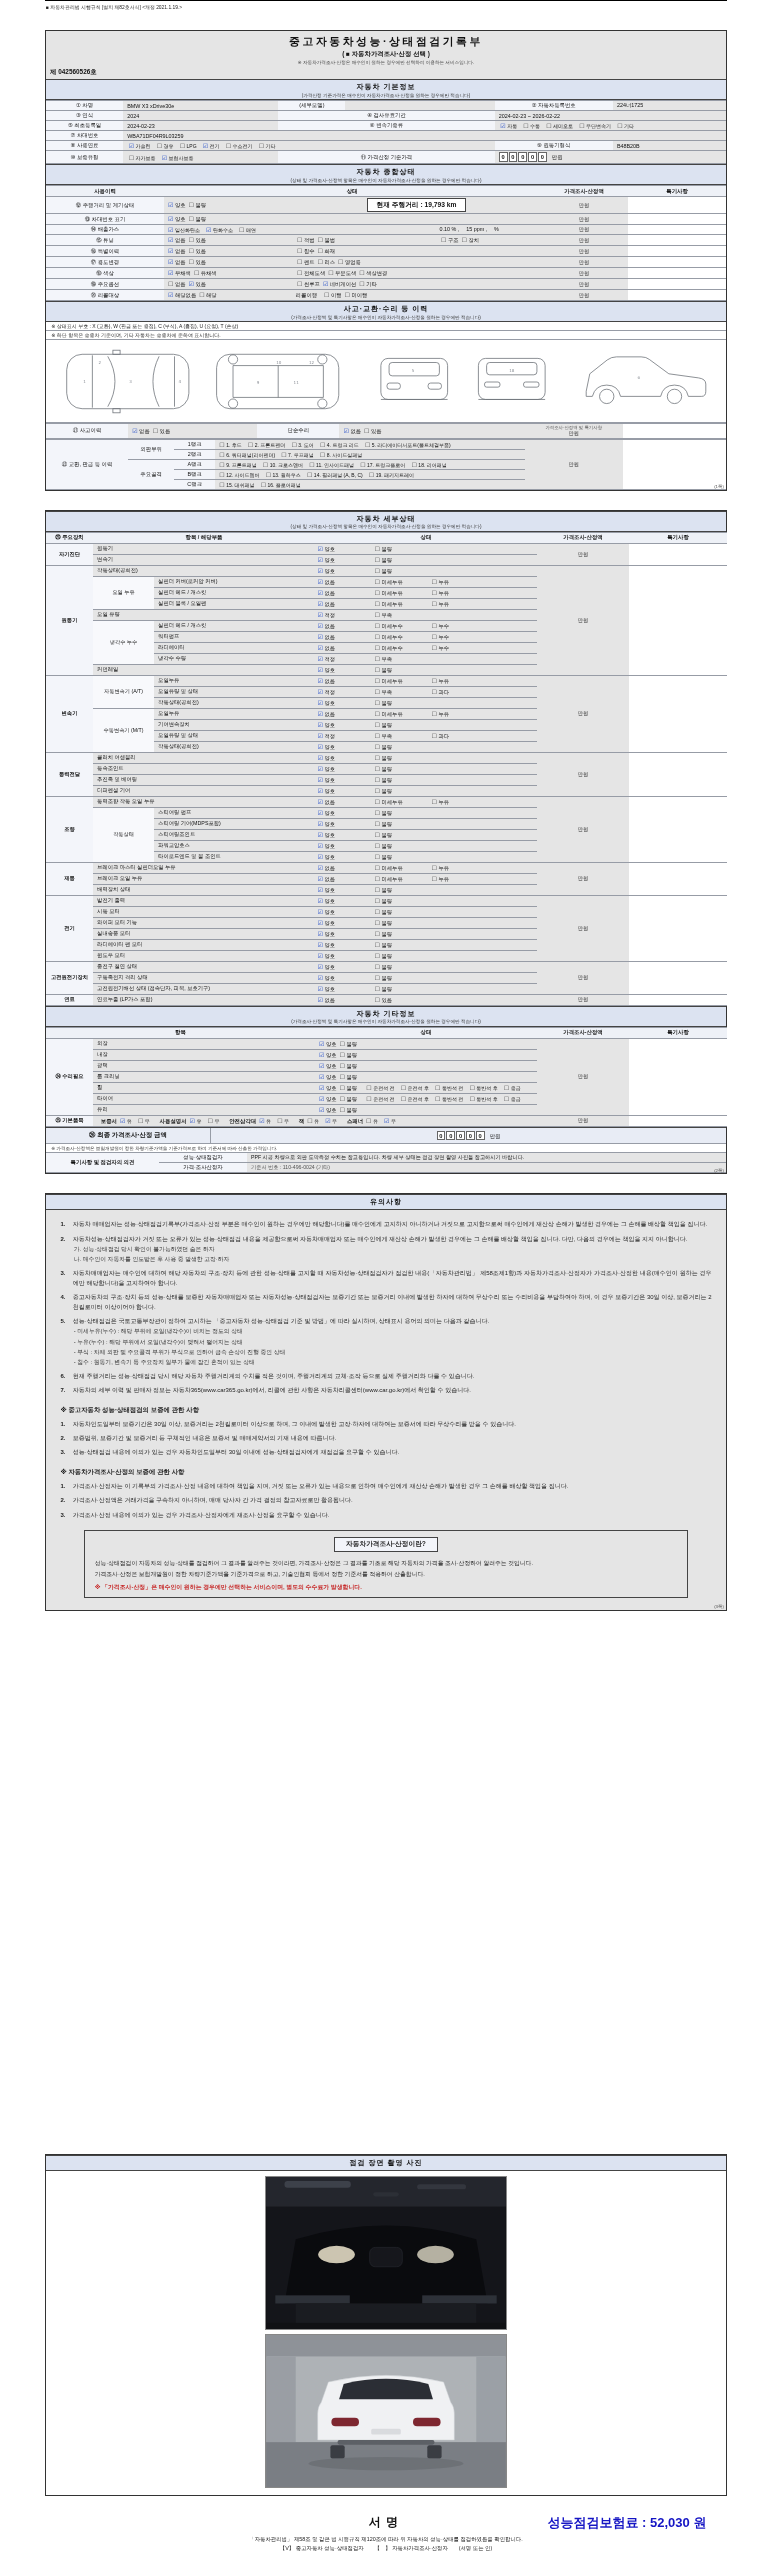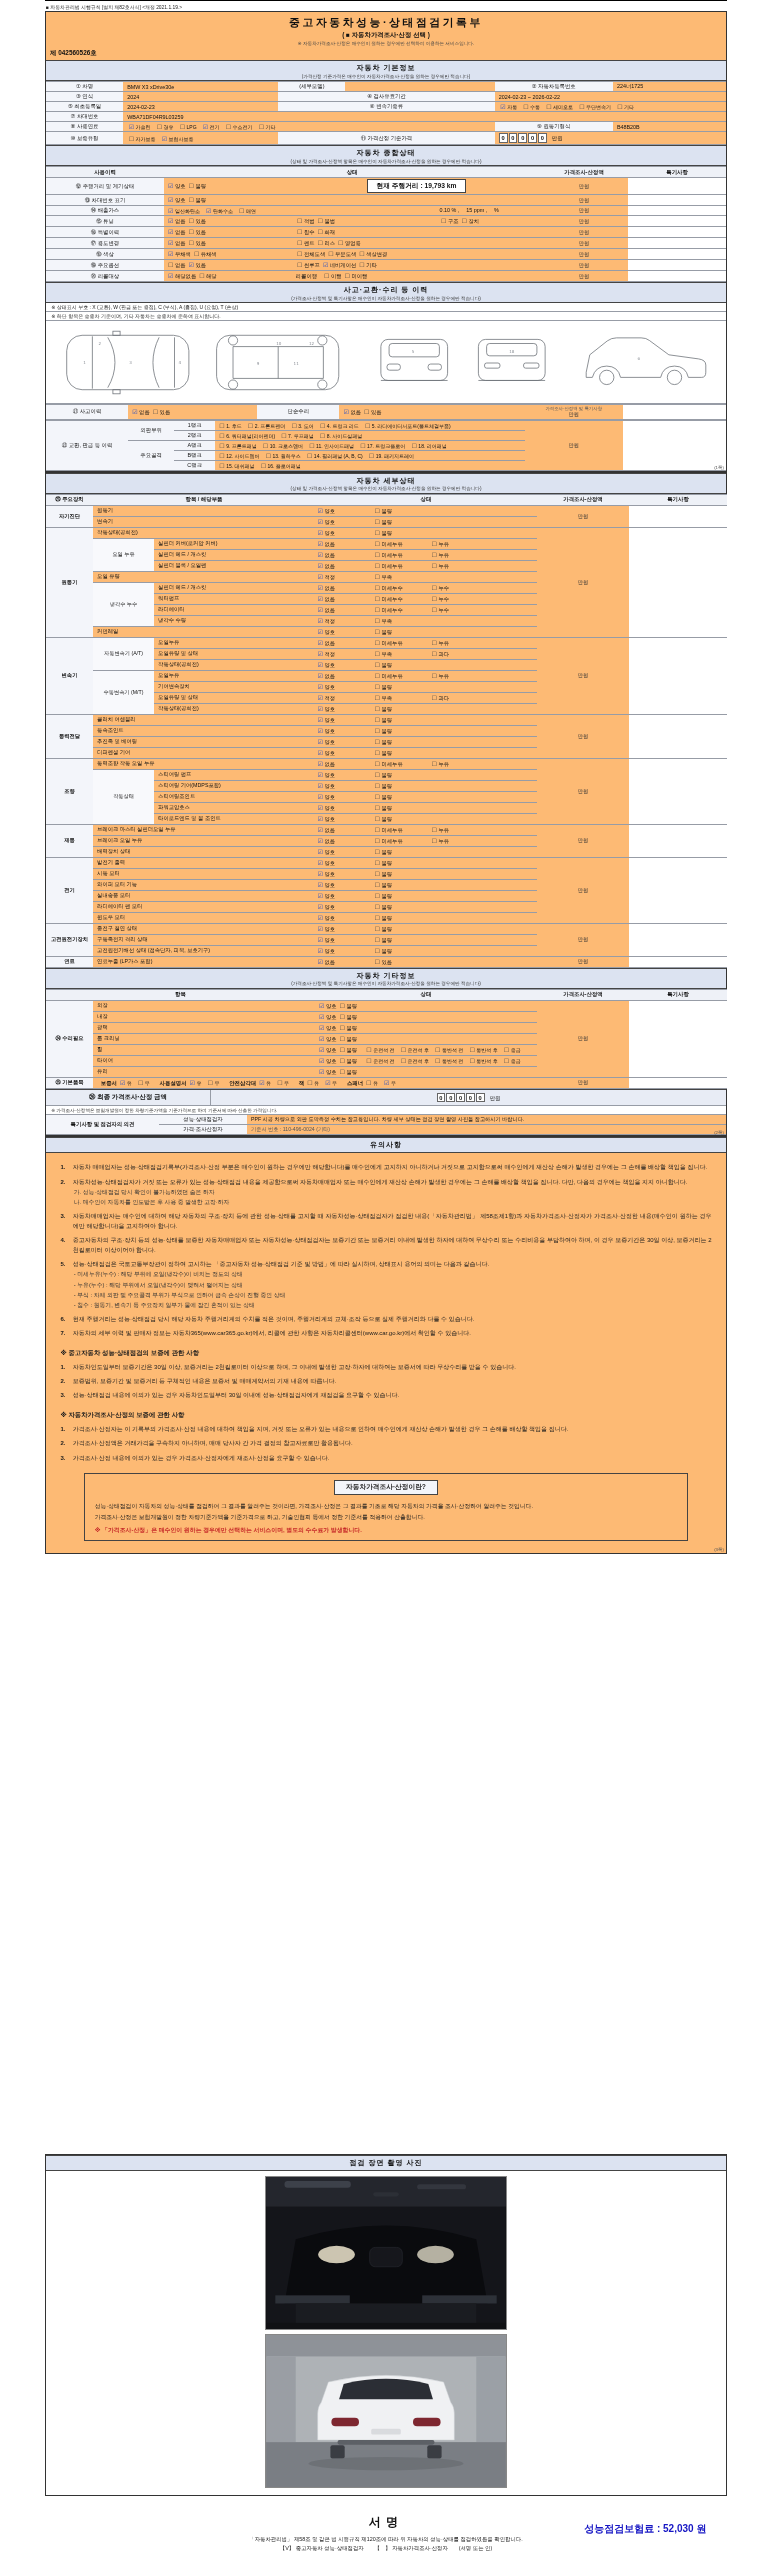--- a/index.html
+++ b/index.html
@@ -1,20 +1,20 @@
 <!DOCTYPE html>
 <html style="font-size:8.2px"><head>
 <meta charset="utf-8">
 <style>
 *{margin:0;padding:0;box-sizing:border-box}
 html,body{background:#fff}
 body{width:773px;height:2576px;position:relative;font-family:"Liberation Sans","DejaVu Sans",sans-serif;color:#111;font-size:5.7px}
 .sheet{position:absolute;left:45px;top:0;width:682px;height:2576px}
 .formref{font-size:4.9px;color:#222;padding:2.6px 1px 1px;border-top:1px solid #000}
-.box{border:0.8px solid #333;margin-top:0;background:#fdba74;position:relative}
+.box{border:0.8px solid #333;margin-top:19px;background:#e5e5e5;position:relative}
 .pagemark{position:absolute;right:2.1px;bottom:0.5px;font-size:4.4px;color:#555}
 
 .dochead{text-align:center;padding:4.1px 5.2px 1px}
 .doctitle{font-size:10.8px;font-weight:bold;letter-spacing:2.6px}
 .docsub{font-size:6.4px;font-weight:bold;margin-top:1.5px}
 .docsubnote{font-size:4.6px;color:#444;margin-top:0.5px}
 .docno{text-align:left;font-size:6.4px;font-weight:bold;margin:2.6px 0 2.1px 4.1px}
 
 .band{background:#dce3f1;border-top:0.5px solid #444;border-bottom:0.5px solid #444;text-align:center;padding:2.1px 0 1.5px}
 .band .bt{font-size:7px;font-weight:bold;letter-spacing:1px}
@@ -64,21 +64,21 @@
 .infoline{font-size:5.8px;text-align:left;margin-top:2.1px}
 .infohl{color:#c62828;font-weight:bold;font-size:5.9px;text-align:left;margin-top:3.6px}
 
 .photobox{position:absolute;top:2154px;left:0;width:100%;border:0.8px solid #333;background:#fff}
 .photos{display:flex;flex-direction:column;align-items:center;padding:5.2px 0 7.2px;gap:4.1px}
 .photo{width:242px;height:154px;border:0.5px solid #888;display:block;background:#000}
 
 .sig{position:absolute;top:2514px;left:0;width:100%}
 .sigrow{position:relative;text-align:center;height:12.4px}
 .sigtitle{font-size:12px;font-weight:bold;letter-spacing:5.2px}
-.insurance{position:absolute;right:20.6px;top:8px;color:#1515c4;font-weight:bold;font-size:10px}
+.insurance{position:absolute;right:20.6px;top:0;color:#1515c4;font-weight:bold;font-size:13px}
 .legal{text-align:center;font-size:5.4px;color:#222;margin-top:8.2px;line-height:1.8}
 svg text{font-family:"DejaVu Sans",sans-serif}
 </style>
 </head>
 <body>
 
 <div class="sheet">
 
   <div class="formref">■ 자동차관리법 시행규칙 [별지 제82호서식] &lt;개정 2021.1.19.&gt;</div>
 

